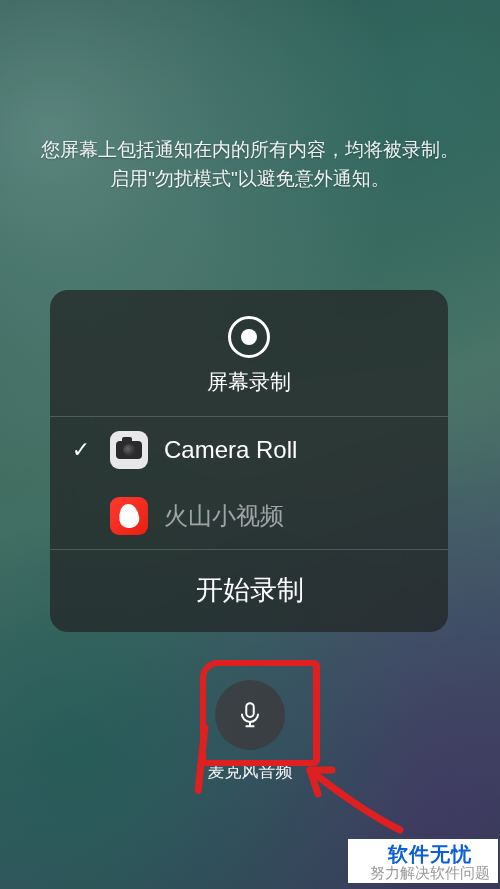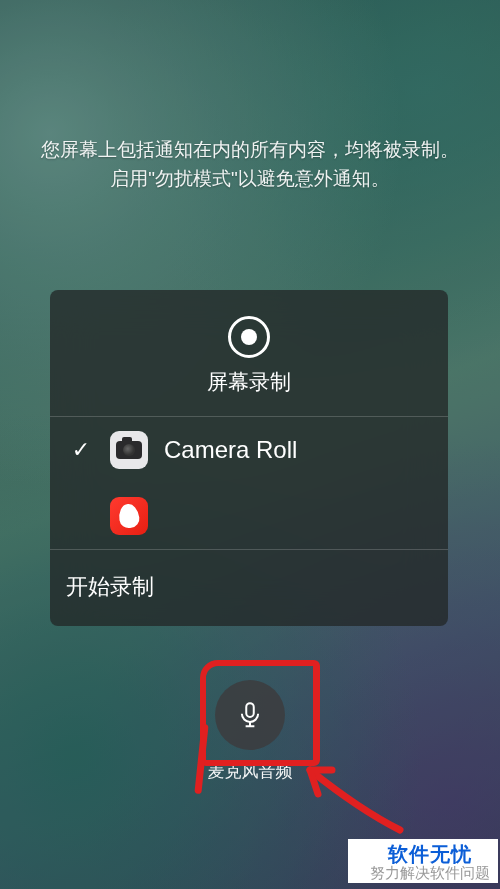--- a/index.html
+++ b/index.html
@@ -19,21 +19,21 @@
   .instruction {
     position: absolute; top: 135px; left: 0; right: 0;
     text-align: center; color: rgba(255,255,255,0.92);
     font-size: 19px; line-height: 1.55; font-weight: 400;
     text-shadow: 0 1px 2px rgba(0,0,0,0.3);
   }
 
   .panel {
     position: absolute; left: 50px; right: 52px; top: 290px;
     background: rgba(35,40,40,0.78);
-    border-radius: 8px;
+    border-radius: 18px;
     backdrop-filter: blur(20px);
     overflow: hidden;
   }
 
   .panel-header {
     padding: 26px 0 20px 0;
     display: flex; flex-direction: column; align-items: center; gap: 10px;
   }
   .record-icon {
     width: 42px; height: 42px; border: 3px solid #fff; border-radius: 50%;
@@ -66,21 +66,21 @@
     background: linear-gradient(135deg,#ff3a2f,#e81f12);
   }
   .app-icon.huoshan .flame {
     width:20px; height:24px; background:#fff; border-radius: 50% 50% 50% 50% / 65% 65% 40% 40%;
     transform: rotate(-8deg);
   }
   .option-label { color:#fff; font-size: 24px; }
   .option.unselected .option-label { color: rgba(255,255,255,0.55); }
 
   .start-btn {
-    color:#fff; font-size: 22px; padding: 22px 0 24px 16px;
+    text-align:center; color:#fff; font-size: 27px; padding: 22px 0 24px 2px;
     cursor:pointer;
   }
 
   .mic-btn {
     position:absolute; left:50%; transform:translateX(-50%); top: 680px;
     width: 70px; height:70px; border-radius:50%;
     background: rgba(60,60,62,0.85);
     display:flex; align-items:center; justify-content:center;
     cursor:pointer;
   }
@@ -139,20 +139,21 @@
           <div class="lens"></div>
         </div>
       <div class="option-label">Camera Roll</div>
     </div>
 
     <div class="option unselected">
       <div class="check-slot"></div>
       <div class="app-icon huoshan">
           <div class="flame"></div>
         </div>
+      <div class="option-label">火山小视频</div>
     </div>
 
     <div class="divider"></div>
     <div class="start-btn">开始录制</div>
   </div>
 
   <div class="mic-btn">
     <svg class="mic-svg" viewBox="0 0 24 24">
       <rect x="9" y="2.5" width="6" height="11" rx="3"></rect>
       <path d="M5.5 11a6.5 6.5 0 0 0 13 0"></path>

